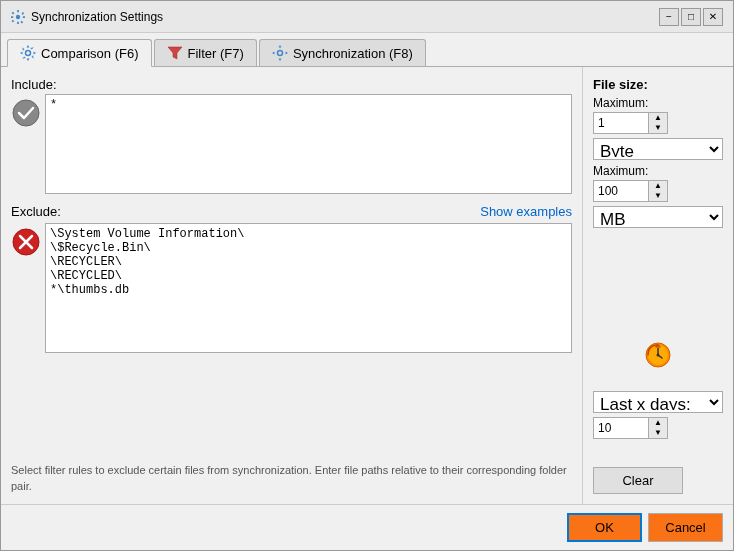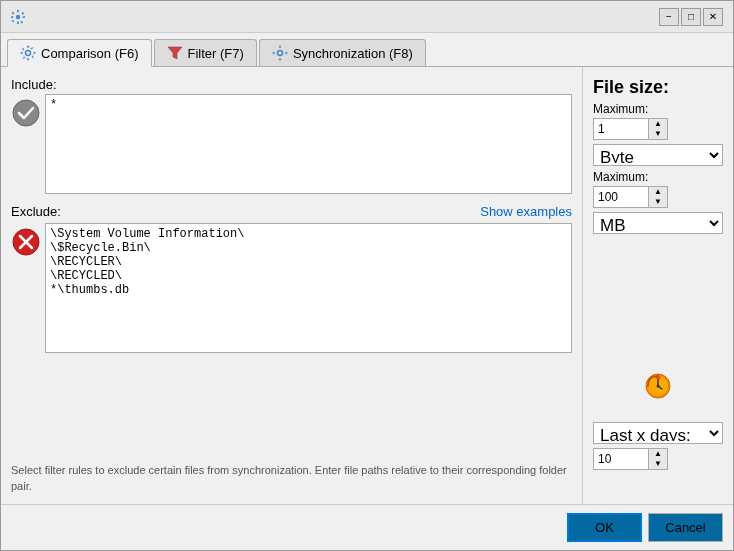--- a/index.html
+++ b/index.html
@@ -172,21 +172,21 @@
       display: flex;
       flex-direction: column;
       gap: 4px;
     }
     
     .right-section {
       margin-bottom: 8px;
     }
     
     .right-label {
-      font-size: 18px;
+      font-size: 13px;
       font-weight: bold;
       margin-bottom: 4px;
     }
     
     .sub-label {
       font-size: 12px;
       margin-bottom: 2px;
     }
     
     .spinner-row {
@@ -276,21 +276,21 @@
       padding: 8px 10px;
       gap: 6px;
       border-top: 1px solid #ccc;
       background: #f0f0f0;
     }
     
     .dialog-btn {
       min-width: 75px;
       padding: 5px 12px;
       border: 1px solid #adadad;
-      background: #0369a1;
+      background: #f97316;
       cursor: pointer;
       font-size: 13px;
       text-align: center;
     }
     
     .dialog-btn.default {
       border: 2px solid #0078d7;
     }
     
     
@@ -304,20 +304,21 @@
 <div class="window">
 
   <div class="title-bar">
     <div class="title-bar-left">
 
       <svg width="14" height="14" viewBox="0 0 16 16">
         <circle cx="8" cy="8" r="2.5" fill="#4488cc"></circle>
         <path d="M8 1.5a6.5 6.5 0 100 13 6.5 6.5 0 000-13zm0 1a5.5 5.5 0 110 11 5.5 5.5 0 010-11z" fill="none"></path>
         <path d="M7 0h2v2.5H7zm0 13.5H9V16H7zM0 7h2.5v2H0zm13.5 0H16v2h-2.5zM2.05 2.05l1.77 1.77-1.41 1.41L.64 3.46zM12.18 12.18l1.77 1.77-1.41 1.41-1.77-1.77zM2.05 13.95L.64 12.54l1.41-1.41 1.77 1.77zM12.18 3.82l1.41-1.41 1.41 1.41-1.77 1.77z" fill="#4488cc"></path>
       </svg>
+      <span class="title-text">Synchronization Settings</span>
     </div>
     <div class="title-bar-controls">
       <button class="title-btn">−</button>
       <button class="title-btn">□</button>
       <button class="title-btn">✕</button>
     </div>
   </div>
 
   <div class="tab-bar">
     <div class="tab active">
@@ -461,20 +462,21 @@
                 <button class="spinner-btn">▲</button>
                 <button class="spinner-btn">▼</button>
               </div>
             </div>
           </div>
         </div>
       </div>
 
       <div style="margin-top: 8px;"></div>
 
+      <button class="clear-btn">Clear</button>
     </div>
   </div>
 
   <div class="bottom-bar">
     <button class="dialog-btn default">OK</button>
     <button class="dialog-btn">Cancel</button>
   </div>
 </div>
 
 </body></html>

